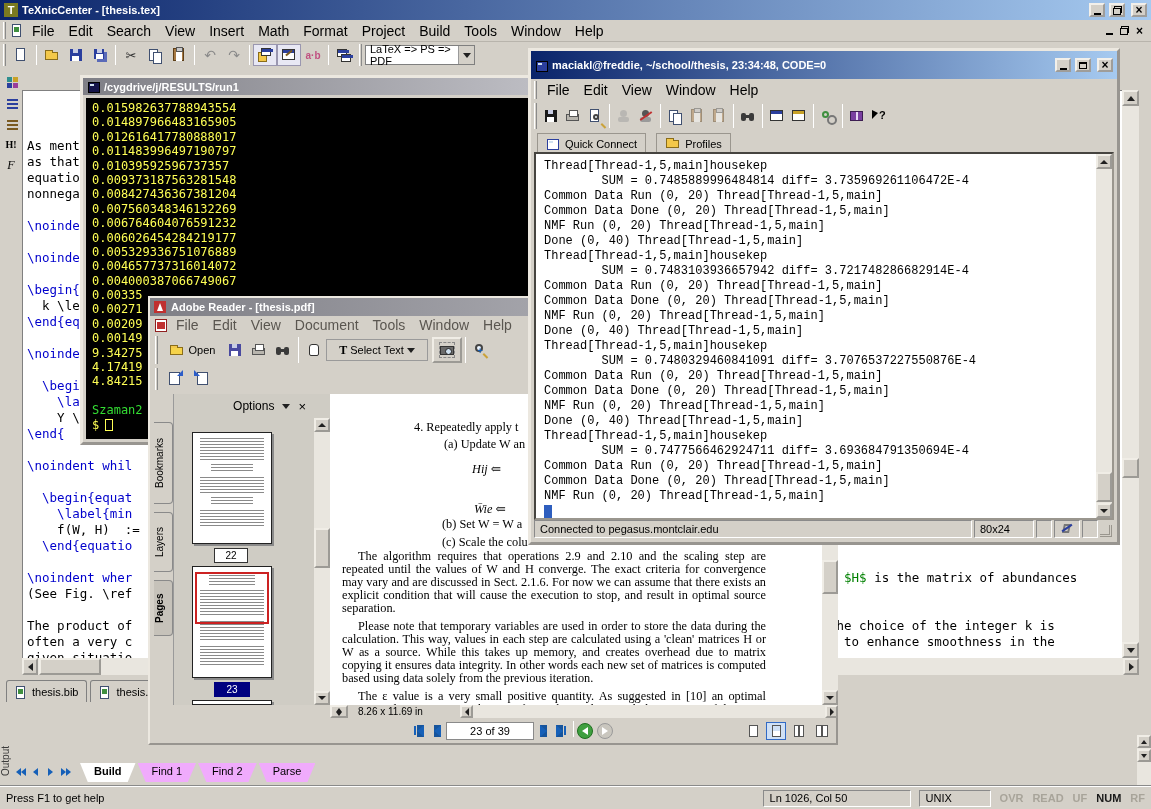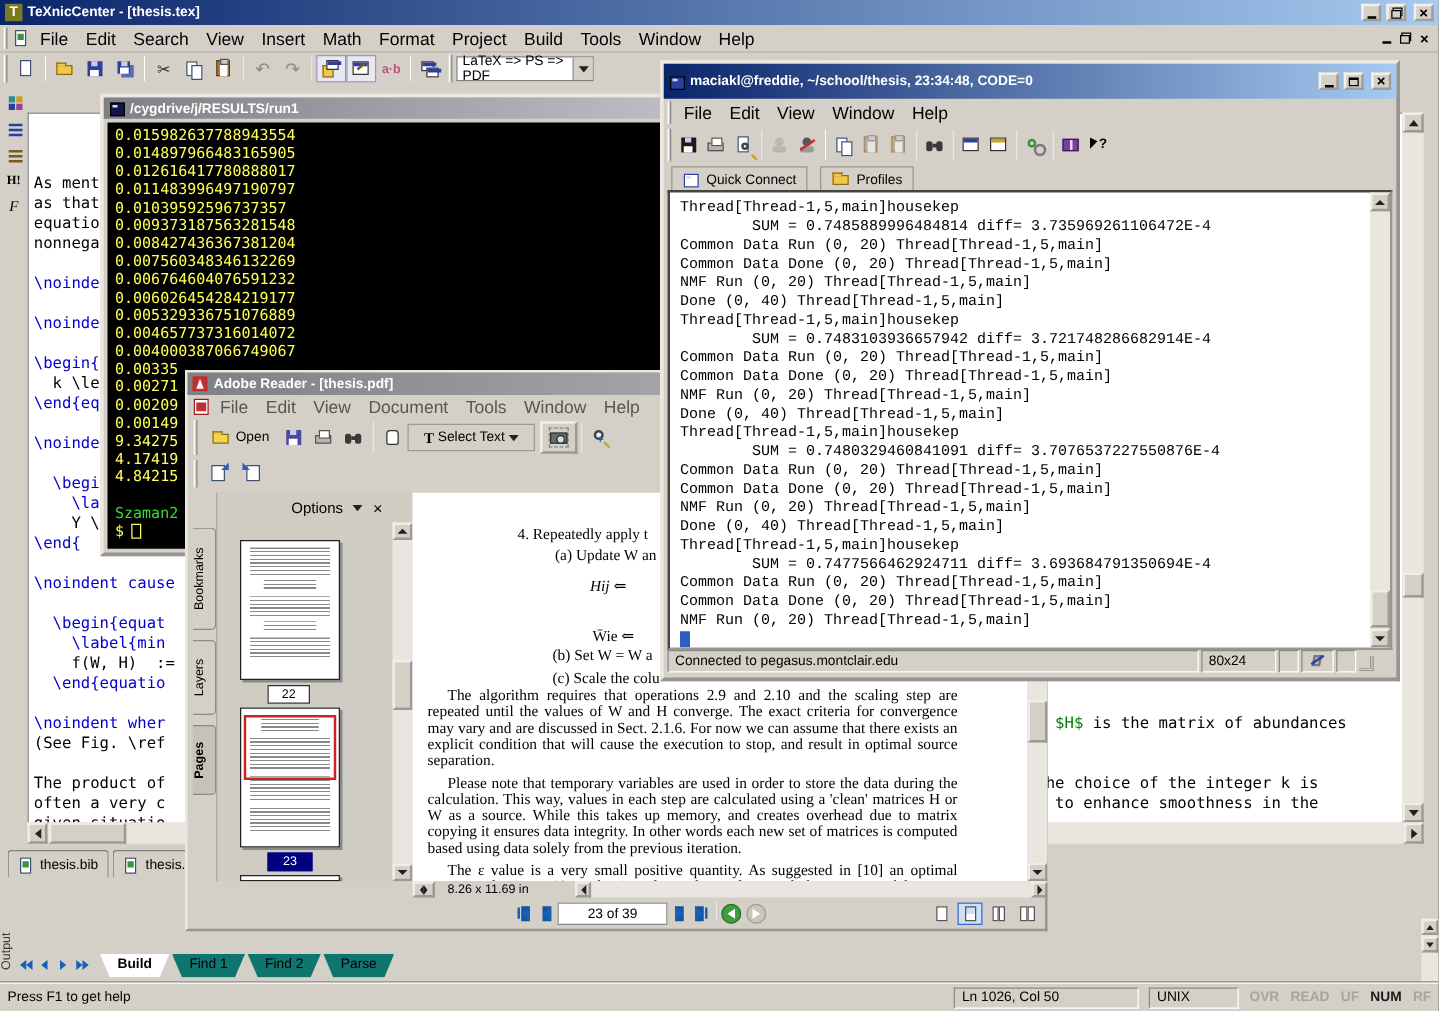--- a/index.html
+++ b/index.html
@@ -91,21 +91,21 @@
   .ed-hl-green{color:#008000}
   .vscroll{background:#e9e6df}
   .sb-btn{width:17px;height:16px}
   .sb-thumb{background:#d4d0c8;border:2px outset #f0ede6}
   .tc-doctabs{left:0;top:678px;width:1151px;height:26px;display:flex;align-items:flex-start;padding:2px 0 0 6px;gap:3px}
   .doctab{height:22px;display:flex;align-items:center;gap:4px;padding:0 8px;background:#d4d0c8;border:1px solid #808080;border-bottom:none;border-radius:3px 3px 0 0;font-size:11px}
   .tc-output{left:0;top:735px;width:1151px;height:51px}
   .out-label{position:absolute;left:0;top:0;width:14px;height:51px;color:#3a3a3a;font-size:10px;writing-mode:vertical-rl;transform:rotate(180deg);text-align:center}
   .out-content{position:absolute;left:14px;top:0;width:1123px;height:26px;background:#fff;border:1px solid #808080;font-family:"Liberation Mono","DejaVu Sans Mono",monospace;font-size:12px}
   .out-tabs{position:absolute;left:14px;top:26px;width:1123px;height:25px;display:flex;align-items:flex-start;padding-top:2px;gap:2px}
-  .otab{height:19px;min-width:54px;padding:2px 14px 0;text-align:center;font-size:11px;background:#0f766e;clip-path:polygon(0 0,100% 0,86% 100%,14% 100%)}
+  .otab{height:19px;min-width:54px;padding:2px 14px 0;text-align:center;font-size:11px;background:#f0abfc;clip-path:polygon(0 0,100% 0,86% 100%,14% 100%)}
   .otab.active{background:#fff;font-weight:bold}
   .tabarrow{width:13px;height:14px;display:flex;align-items:center;justify-content:center;margin-top:2px}
   .tc-status{left:0;top:786px;width:1151px;height:23px;border-top:1px solid #fff;box-shadow:0 -1px 0 #8a8a8a;display:flex;align-items:center;padding:0 6px}
   .scell{height:17px;border:1px solid;border-color:#8a8a8a #fff #fff #8a8a8a;display:flex;align-items:center;padding:0 6px;font-size:11px}
   .ind{font-size:11px;font-weight:bold;color:#a8a49a;margin-left:9px}
   .ind.on{color:#1a1a1a}
   
   .cwin{left:80px;top:75px;width:480px;height:370px;background:#d4d0c8;border:3px outset #ece8e0;z-index:10}
   .cw-title{height:17px;font-size:11px}
   .cw-body{position:absolute;left:3px;right:3px;top:20px;bottom:3px;background:#000;overflow:hidden;
@@ -152,21 +152,21 @@
   .tbtn20{width:22px;height:22px;display:flex;align-items:center;justify-content:center;flex:0 0 auto}
   .dim{opacity:.45}
   .sw-qc{height:26px;display:flex;align-items:center;gap:10px;padding-left:6px}
   .qcbtn{height:22px;display:flex;align-items:center;gap:5px;padding:0 8px;border:1px solid #9a968e;background:#d4d0c8;font-size:11px}
   .sw-term{position:absolute;left:3px;top:101px;width:580px;height:368px;background:#fff;border:2px inset #9a968e;overflow:hidden;
            font-family:"Liberation Mono","DejaVu Sans Mono",monospace;font-size:12px}
   .term-lines{position:absolute;left:8px;top:5px;right:20px}
   .tl{height:15px;white-space:pre}
   .term-cursor{width:8px;height:13px;background:#2e5ebe;margin-top:1px}
   .sw-vscroll{position:absolute;right:0;top:0;bottom:0;width:16px;background:#e9e6df}
-  .sw-status{position:absolute;left:3px;bottom:3px;height:20px;right:18px;display:flex;align-items:center;gap:2px;font-size:11px}
+  .sw-status{position:absolute;left:3px;bottom:3px;height:20px;right:5px;display:flex;align-items:center;gap:2px;font-size:11px}
   .sw-cell{height:18px;border:1px solid;border-color:#8a8a8a #fff #fff #8a8a8a;display:flex;align-items:center;padding:0 5px;white-space:nowrap;overflow:hidden}
 </style>
 </head>
 <body>
 
 <div class="screen">
 
   <div class="abs titlebar tb-active tc-title">
     <span class="ic" style="width:14px;height:14px">
         <span class="i-logo">T</span>
@@ -325,21 +325,21 @@
         <div class="edl">  k \le</div>
         <div class="edl kw">\end{eq</div>
         <div class="edl"></div>
         <div class="edl kw">\noinde</div>
         <div class="edl"></div>
         <div class="edl kw">  \begi</div>
         <div class="edl kw">    \lab</div>
         <div class="edl">    Y \:</div>
         <div class="edl kw">\end{</div>
         <div class="edl"></div>
-        <div class="edl kw">\noindent cause</div>
+        <div class="edl kw">\noindent whil</div>
         <div class="edl"></div>
         <div class="edl kw">  \begin{equat</div>
         <div class="edl kw">    \label{min</div>
         <div class="edl">    f(W, H)  :=</div>
         <div class="edl kw">  \end{equatio</div>
         <div class="edl"></div>
         <div class="edl kw">\noindent wher</div>
         <div class="edl">(See Fig. \ref</div>
         <div class="edl"></div>
         <div class="edl">The product of</div>
@@ -599,21 +599,21 @@
         <div class="abs sb-thumb" style="left:0;top:110px;width:16px;height:40px"></div>
         <div class="sbtn abs" style="left:0;bottom:0;width:16px;height:14px">
             <span class="tri tri-down" style="border-top-width:4px"></span>
           </div>
       </div>
 
       <div class="pdfpage">
         <div class="pgfrag" style="left:84px;top:26px">4. Repeatedly apply t</div>
         <div class="pgfrag" style="left:114px;top:43px">(a) Update W an</div>
         <div class="pgfrag" style="left:142px;top:68px;font-style:italic">Hij ⇐</div>
-        <div class="pgfrag" style="left:144px;top:108px;">W̄ie ⇐</div>
+        <div class="pgfrag" style="left:144px;top:108px;font-style:italic">W̄ie ⇐</div>
         <div class="pgfrag" style="left:112px;top:123px">(b) Set W = W a</div>
         <div class="pgfrag" style="left:112px;top:141px">(c) Scale the colu</div>
         <div class="pgtxt">
           <p>The algorithm requires that operations 2.9 and 2.10 and the scaling step are repeated until the values of W and H converge.  The exact criteria for convergence may vary and are discussed in Sect. 2.1.6.  For now we can assume that there exists an explicit condition that will cause the execution to stop, and result in optimal source separation.</p>
           <p>Please note that temporary variables are used in order to store the data during the calculation.  This way, values in each step are calculated using a 'clean' matrices H or W as a source.  While this takes up memory, and creates overhead due to matrix copying it ensures data integrity.  In other words each new set of matrices is computed based using data solely from the previous iteration.</p>
           <p>The ε value is a very small positive quantity.  As suggested in [10] an optimal starting value is ε &lt; 10⁻⁹.  The size of ε can be used to tweak the accuracy of the</p>
         </div>
       </div>
 
       <div class="abs vscroll" style="left:670px;top:0;width:16px;height:311px">

